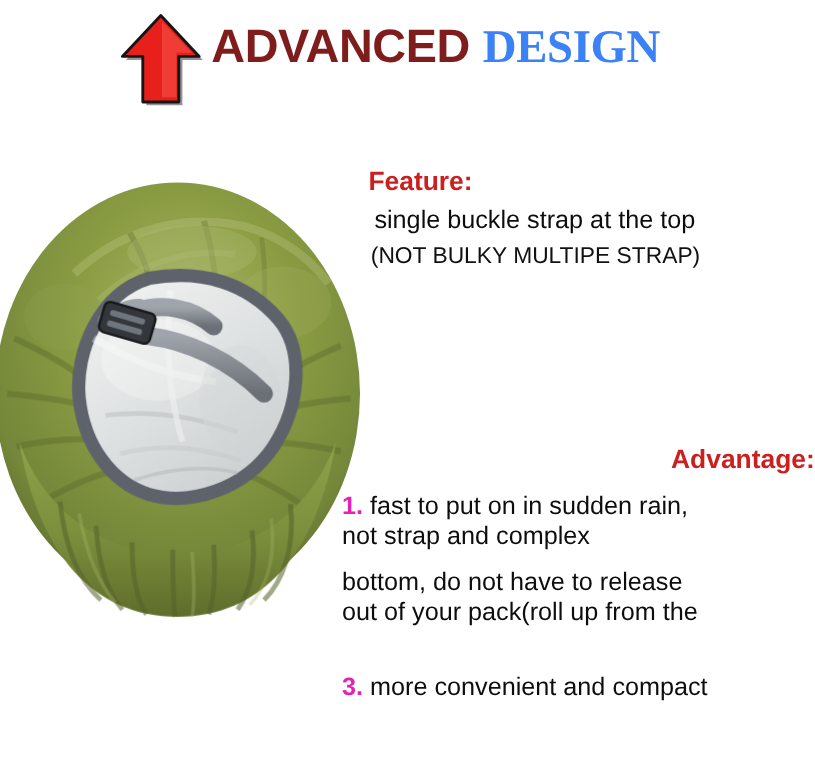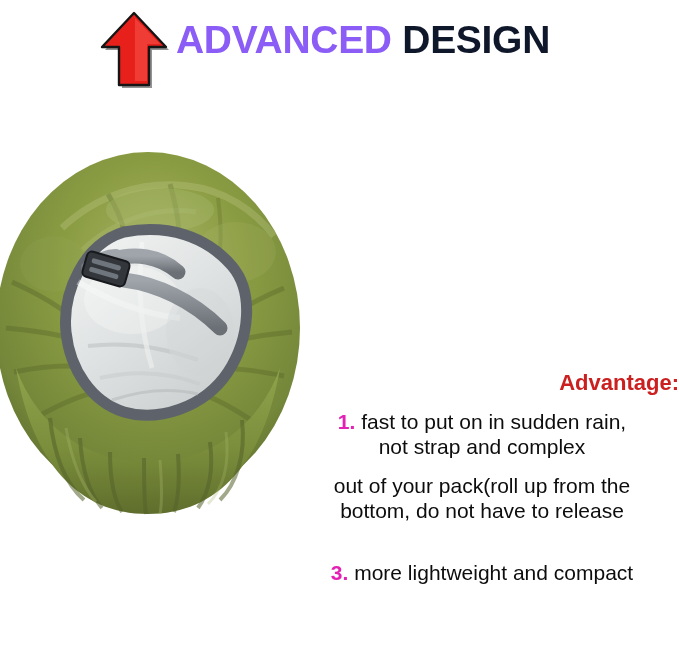--- a/index.html
+++ b/index.html
@@ -36,24 +36,25 @@
     position: absolute;
     left: 176px;
     top: 16px;
     font-size: 39px;
     font-weight: bold;
     letter-spacing: -0.3px;
     white-space: nowrap;
     line-height: 48px;
   }
   #headline .word-advanced {
-    color: #8b5cf6;
+    color: #7f1d1d;
   }
   #headline .word-design {
-    color: #0f172a;
+    color: #3b82f6;
+    font-family: Liberation Serif, serif;
   }
 
   
   #product-figure {
     position: absolute;
     left: -8px;
     top: 132px;
     width: 312px;
     height: 385px;
   }
@@ -126,21 +127,20 @@
     margin-top: 14px;
     padding-left: 2px;
   }
   .advantage-index {
     color: #e322b4;
     font-weight: bold;
   }
   .advantage-line {
     display: block;
     white-space: nowrap;
-    text-align: center;
   }
   .advantage-item:first-child {
     margin-top: 13px;
   }
   #advantage-item-3 {
     margin-top: 37px;
   }
 </style>
 </head>
 <body>
@@ -265,42 +265,47 @@
           <rect x="92" y="124" width="44" height="26" rx="5" fill="#33373c" stroke="#17191c" stroke-width="2" transform="rotate(16 114 137)"></rect>
           <rect x="98" y="130" width="30" height="5" rx="2" fill="#6f757c" transform="rotate(16 114 137)"></rect>
           <rect x="98" y="139" width="30" height="5" rx="2" fill="#6f757c" transform="rotate(16 114 137)"></rect>
         </g>
       </g>
     </svg>
   </div>
 
   <div id="copy-column">
 
+    <div id="feature-block">
+      <div id="feature-heading" class="block-heading">Feature:</div>
+      <div id="feature-main">single buckle strap at the top</div>
+      <div id="feature-note">(NOT BULKY MULTIPE STRAP)</div>
+    </div>
 
     <div id="advantage-block">
       <div id="advantage-heading" class="block-heading">Advantage:</div>
 
       <ul id="advantage-list">
 
         <li class="advantage-item" id="advantage-item-1">
           <span class="advantage-line">
             <span class="advantage-index">1.</span>
             <span>fast to put on in sudden rain,</span>
           </span>
           <span class="advantage-line">not strap and complex</span>
         </li>
 
         <li class="advantage-item" id="advantage-item-2">
+          <span class="advantage-line">bottom, do not have to release</span>
           <span class="advantage-line">out of your pack(roll up from the</span>
-          <span class="advantage-line">bottom, do not have to release</span>
         </li>
 
         <li class="advantage-item" id="advantage-item-3">
           <span class="advantage-line">
             <span class="advantage-index">3.</span>
-            <span>more lightweight and compact</span>
+            <span>more convenient and compact</span>
           </span>
         </li>
 
       </ul>
     </div>
   </div>
 </div>
 
 </body></html>

